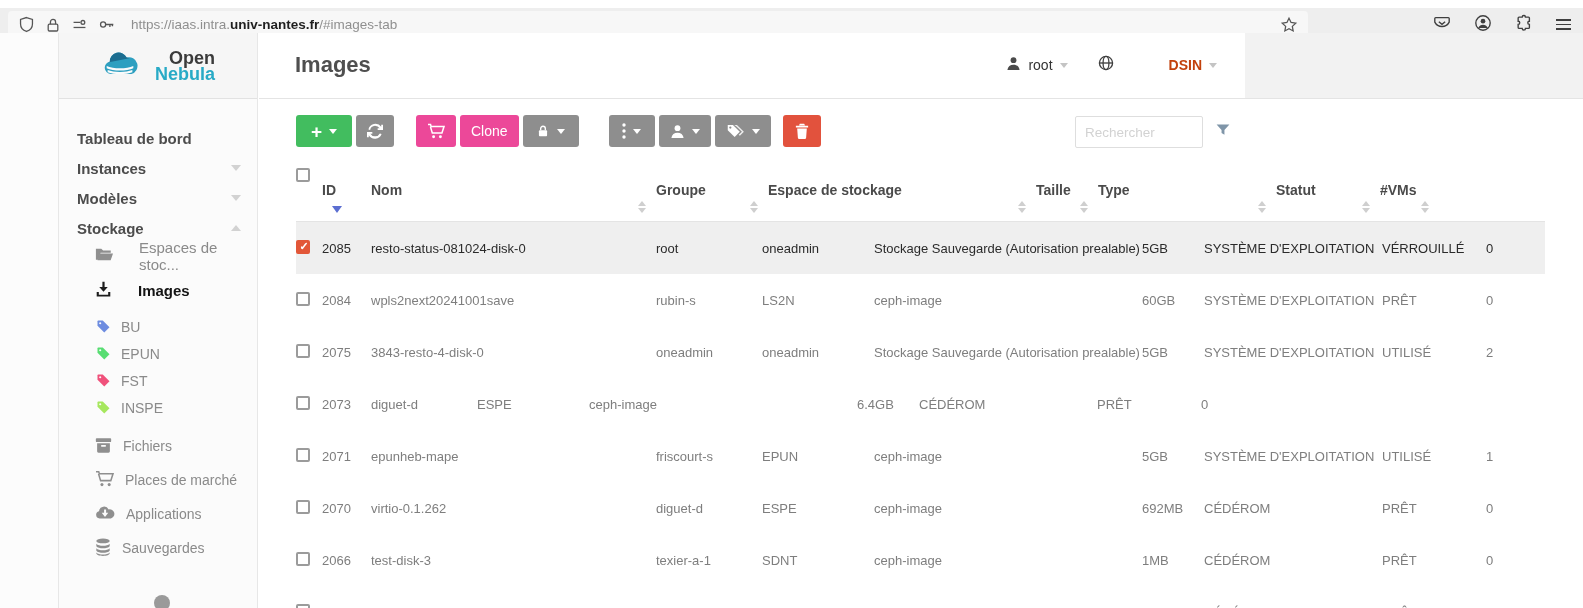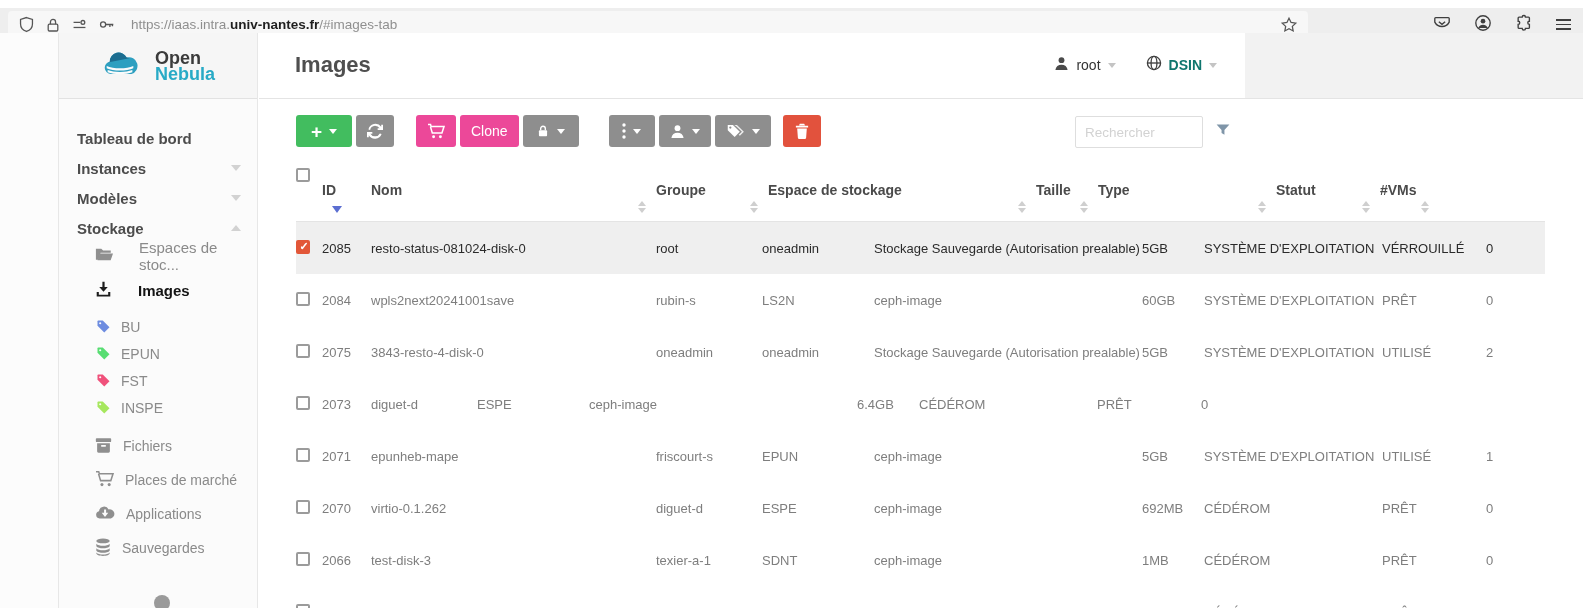--- a/index.html
+++ b/index.html
@@ -21,21 +21,21 @@
   .burger span { display:block; width:15px; height:1.8px; background:#3f3f3f; margin:2.6px 0; }
 
   
   .page { position:absolute; top:33px; left:0; width:1583px; height:575px; background:#fff; overflow:hidden; }
 
   
   .gutter { position:absolute; left:0; top:0; width:58px; height:575px; background:#fcfcfc; }
   .sidebar { position:absolute; left:58px; top:0; width:200px; height:575px;
     background:#fbfbfb; border-left:1px solid #e7e7e7; border-right:1px solid #e7e7e7; }
   .logo-area { height:66px; background:#f6f6f6; border-bottom:1px solid #e2e2e2;
-    display:flex; align-items:center; justify-content:center; gap:16px; }
+    display:flex; align-items:center; justify-content:center; gap:16px;text-align:right; }
   .logo-text { line-height:16px; font-weight:700; font-size:18px; }
   .logo-open { color:#3b3b3b; display:block; }
   .logo-nebula { color:#28aac6; display:block; }
   .menu { padding-top:24px; }
   .s-item { position:relative; display:flex; align-items:center; padding-left:18px; cursor:pointer; }
   .s-item.top { height:30px; font-size:15px; font-weight:600; color:#4c4c4c; }
   .s-item.sub { height:26px; font-size:15px; color:#8a8a8a; padding-left:36px; gap:26px; }
   .s-item.sub.active { color:#141414; font-weight:700; }
   .s-item.tag { height:27px; font-size:14px; color:#8a8a8a; padding-left:37px; gap:10px; }
   .s-item.low { height:34px; font-size:14px; color:#8a8a8a; padding-left:36px; gap:11px; }
@@ -49,21 +49,21 @@
   
   .main { position:absolute; left:259px; top:0; width:1324px; height:575px; background:#fff; }
   .app-header { position:absolute; left:0; top:0; width:986px; height:66px;
     background:#fff; border-bottom:1px solid #e4e4e4; }
   .header-gray { position:absolute; left:986px; top:0; width:338px; height:66px;
     background:#f2f2f2; border-bottom:1px solid #e4e4e4; }
   .page-title { position:absolute; left:36px; top:19px; font-size:22px; font-weight:600; color:#4f4f4f; }
   .header-right { position:absolute; right:28px; top:22px; display:flex; gap:30px; align-items:center; }
   .hr-group { display:flex; align-items:center; gap:7px; cursor:pointer; }
   .hr-user { font-size:14px; color:#333; }
-  .hr-zone { font-size:14px; color:#0f766e; font-weight:700; }
+  .hr-zone { font-size:14px; color:#c2410c; font-weight:700;margin-left:48px; }
   .mini-caret { width:0; height:0; border-left:4px solid transparent; border-right:4px solid transparent; border-top:5px solid #c4c4c4; }
 
   
   .toolbar { position:absolute; left:37px; top:82px; height:32px; display:flex; align-items:center; }
   .btn { height:32px; border:none; border-radius:3px; color:#fff; font-size:14px;
     display:inline-flex; align-items:center; justify-content:center; gap:7px; padding:0 11px; cursor:pointer;
     font-family:"Liberation Sans", sans-serif; }
   .btn-green { background:#42bd5f; min-width:56px; }
   .btn-gray  { background:#8e8e8e; }
   .btn-blue  { background:#ec4899; }

